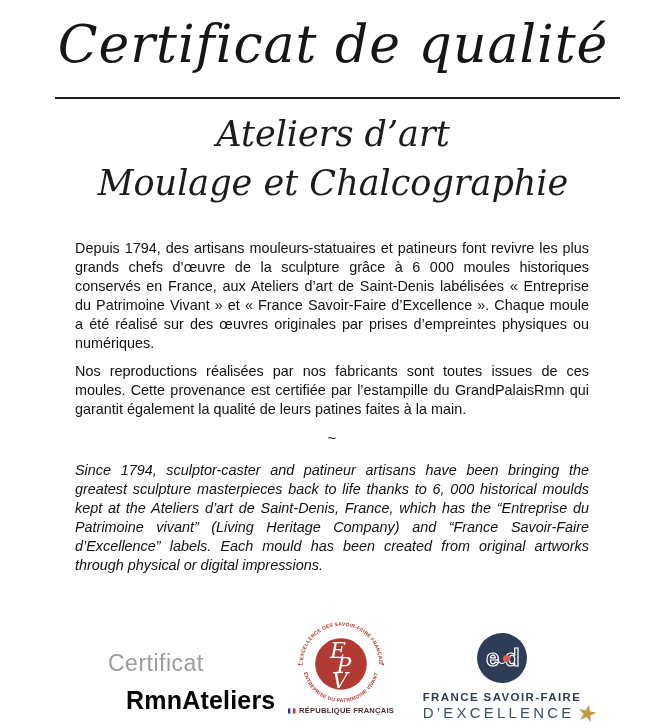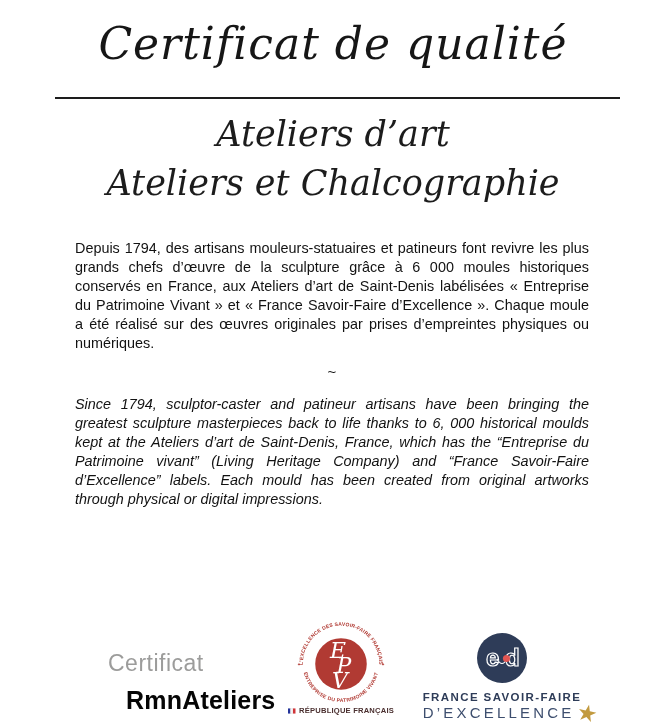--- a/index.html
+++ b/index.html
@@ -5,21 +5,21 @@
   * { margin:0; padding:0; box-sizing:border-box; }
   html,body { background:#ffffff; }
   .page {
     position:relative; width:666px; height:728px; margin:0 auto;
     background:#ffffff; overflow:hidden; color:#141414;
     font-family:"Liberation Sans", sans-serif;
   }
   .title {
     position:absolute; top:0px; left:0; right:0; text-align:center;
     font-family:"DejaVu Serif", serif; font-style:italic; font-weight:500;
-    font-size:44px; line-height:88px; color:#161616; letter-spacing:1px;
+    font-size:52px; line-height:88px; color:#161616; letter-spacing:1px;
   }
   .rule {
     position:absolute; top:97px; left:55px; width:565px; height:2px;
     background:#1d1d1d;
   }
   .subtitle-1, .subtitle-2 {
     position:absolute; left:0; right:0; text-align:center;
     font-family:"DejaVu Serif", serif; font-style:italic; font-weight:500;
     font-size:35px; color:#1c1c1c;
   }
@@ -67,24 +67,25 @@
 </head>
 <body>
 
 <div class="page">
 
   <div class="title">Certificat de qualité</div>
 
   <div class="rule"></div>
 
   <div class="subtitle-1">Ateliers d’art</div>
-  <div class="subtitle-2">Ateliers et Chalcographie</div>
+  <div class="subtitle-2">Moulage et Chalcographie</div>
 
   <div class="bodytext">
     <p class="fr">Depuis 1794, des artisans mouleurs-statuaires et patineurs font revivre les plus grands chefs d’œuvre de la sculpture grâce à 6 000 moules historiques conservés en France, aux Ateliers d’art de Saint-Denis labélisées « Entreprise du Patrimoine Vivant » et « France Savoir-Faire d’Excellence ». Chaque moule a été réalisé sur des œuvres originales par prises d’empreintes physiques ou numériques.</p>
+    <p class="fr">Nos reproductions réalisées par nos fabricants sont toutes issues de ces moules. Cette provenance est certifiée par l’estampille du GrandPalaisRmn qui garantit également la qualité de leurs patines faites à la main.</p>
     <p class="fr tilde">~</p>
     <p class="en">Since 1794, sculptor-caster and patineur artisans have been bringing the greatest sculpture masterpieces back to life thanks to 6, 000 historical moulds kept at the Ateliers d’art de Saint-Denis, France, which has the “Entreprise du Patrimoine vivant” (Living Heritage Company) and “France Savoir-Faire d’Excellence” labels. Each mould has been created from original artworks through physical or digital impressions.</p>
   </div>
 
   <div class="logo-gp">
     <div class="gp1">Certificat</div>
     <div class="gp2">RmnAteliers</div>
   </div>
 
   <div class="logo-epv">

